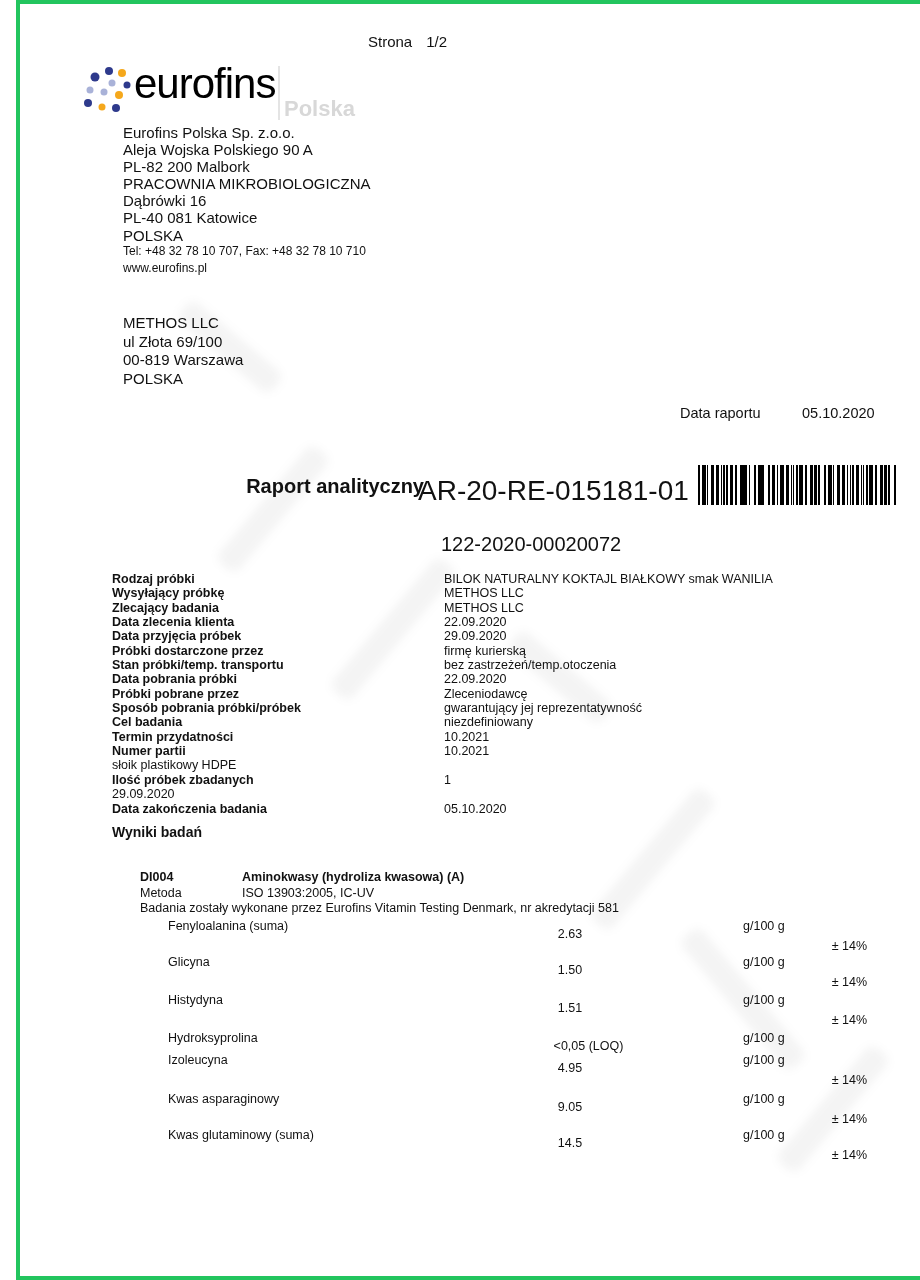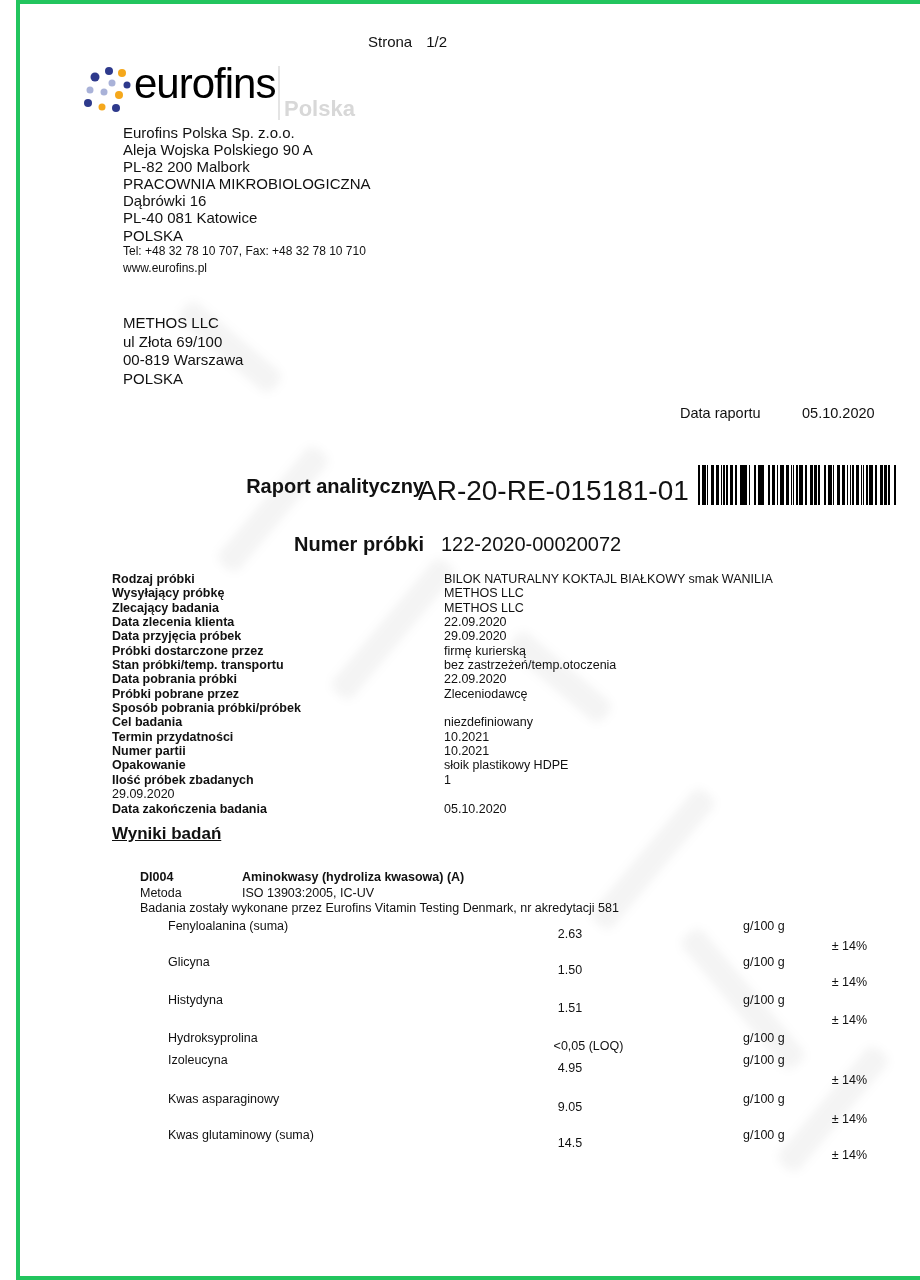--- a/index.html
+++ b/index.html
@@ -42,21 +42,21 @@
       repeating-linear-gradient(90deg,#000 0 1px,transparent 1px 6px,#000 6px 8px,transparent 8px 13px,#000 13px 14px,transparent 14px 19px);
   }
 
   
   .details{left:92px;top:568px;width:780px;font-size:12.5px;line-height:14.35px;}
   .details .drow{display:flex;}
   .details .dlbl{width:332px;font-weight:bold;flex:0 0 332px;}
   .details .dval{flex:1;}
 
   
-  .wyniki{left:92px;top:820px;font-size:17px;font-weight:bold;text-decoration:underline;}
+  .wyniki{left:92px;top:820px;font-size:14px;font-weight:bold;}
   .rhead{left:120px;top:866px;font-size:12.5px;line-height:15.5px;width:760px;}
   .rhead .code{display:inline-block;width:102px;font-weight:bold;}
   .rhead .gname{font-weight:bold;}
   .rhead .mlbl{display:inline-block;width:102px;}
 
   .rrow{left:0;width:920px;font-size:12.5px;}
   .rrow .aname{position:absolute;left:148px;top:0;}
   .rrow .aval{position:absolute;left:480px;top:8px;width:140px;text-align:center;}
   .rrow .aval.loq{width:177px;}
   .rrow .aunit{position:absolute;left:723px;top:0;}
@@ -120,21 +120,20 @@
   </div>
 
   <div class="abs date-row">
     <span class="lbl">Data raportu</span>
     <span class="val">05.10.2020</span>
   </div>
 
   <div class="abs title-lbl">Raport analityczny</div>
   <div class="abs title-val">AR-20-RE-015181-01</div>
   <div class="abs barcode"></div>
-  <div class="abs sample-lbl">Numer próbki</div>
   <div class="abs sample-val">122-2020-00020072</div>
 
   <div class="abs details">
     <div class="drow">
         <span class="dlbl">Rodzaj próbki</span>
         <span class="dval">BILOK NATURALNY KOKTAJL BIAŁKOWY smak WANILIA</span>
       </div>
     <div class="drow">
         <span class="dlbl">Wysyłający próbkę</span>
         <span class="dval">METHOS LLC</span>
@@ -162,35 +161,35 @@
     <div class="drow">
         <span class="dlbl">Data pobrania próbki</span>
         <span class="dval">22.09.2020</span>
       </div>
     <div class="drow">
         <span class="dlbl">Próbki pobrane przez</span>
         <span class="dval">Zleceniodawcę</span>
       </div>
     <div class="drow">
         <span class="dlbl">Sposób pobrania próbki/próbek</span>
+        <span class="dval">gwarantujący jej reprezentatywność</span>
       </div>
     <div class="drow">
         <span class="dlbl">Cel badania</span>
         <span class="dval">niezdefiniowany</span>
       </div>
     <div class="drow">
         <span class="dlbl">Termin przydatności</span>
         <span class="dval">10.2021</span>
       </div>
     <div class="drow">
         <span class="dlbl">Numer partii</span>
         <span class="dval">10.2021</span>
       </div>
     <div class="drow">
-        <span class="dlbl">Opakowanie</span>
         <span class="dval">słoik plastikowy HDPE</span>
       </div>
     <div class="drow">
         <span class="dlbl">Ilość próbek zbadanych</span>
         <span class="dval">1</span>
       </div>
     <div class="drow">
         <span class="dval">29.09.2020</span>
       </div>
     <div class="drow">

